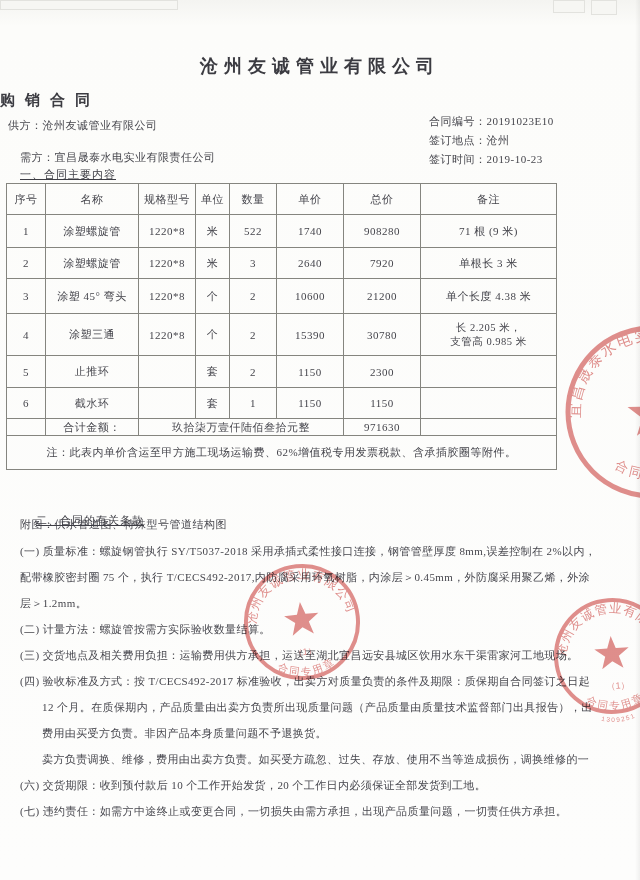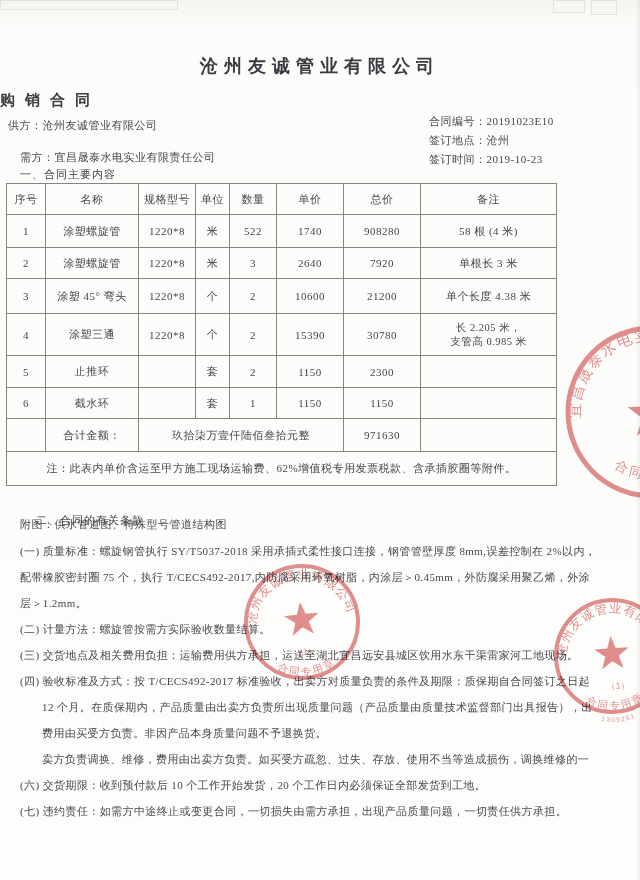--- a/index.html
+++ b/index.html
@@ -20,37 +20,37 @@
   .title{position:absolute;left:0;top:54px;width:100%;text-align:center;
     font-size:18px;font-weight:600;letter-spacing:6px;color:#3b3b41;}
   .subtitle{position:absolute;left:0;top:91px;width:100%;text-align:left;
     font-size:15px;font-weight:600;letter-spacing:10px;color:#3b3b41;}
 
   .meta{position:absolute;font-size:11px;letter-spacing:0.5px;color:#46464d;}
   .m-supplier{left:8px;top:118px;}
   .m-buyer{left:20px;top:150px;}
   .m-right{left:411px;top:112px;line-height:19px;margin-left:18px;}
 
-  .sec-heading{position:absolute;font-size:11px;letter-spacing:1px;color:#3d3d44;}
+  .sec-heading{position:absolute;font-size:11px;letter-spacing:1px;color:#3d3d44;text-decoration:underline;}
   .s1{left:20px;top:167px;}
   .s2{left:20px;top:513px;margin-left:16px;}
   .attachment{position:absolute;left:20px;top:517px;font-size:11px;letter-spacing:0.5px;color:#46464d;}
 
   table.goods{
     position:absolute;left:6px;top:183px;width:550px;
     border-collapse:collapse;table-layout:fixed;
     font-size:11px;color:#45454c;
   }
   table.goods td,table.goods th{
     border:1px solid #85857f;text-align:center;vertical-align:middle;
     font-weight:normal;padding:0 2px;overflow:hidden;letter-spacing:0.5px;
   }
   tr.h-head{height:31px;} tr.h-r1{height:33px;} tr.h-r2{height:31px;}
   tr.h-r3{height:35px;} tr.h-r4{height:42px;} tr.h-r5{height:32px;}
-  tr.h-r6{height:31px;} tr.h-total{height:33px;} tr.h-note{height:34px;}
+  tr.h-r6{height:31px;} tr.h-total{height:17px;} tr.h-note{height:34px;}
   .remark-2line{line-height:14px;font-size:10.5px;}
   .amount-cn{letter-spacing:2px;}
   td.note-cell{text-align:left;padding:3px 6px;font-size:11px;letter-spacing:0.3px;}
 
   .terms{position:absolute;left:20px;top:538px;width:600px;
     font-size:11px;line-height:26px;letter-spacing:0.4px;color:#46464d;}
   .terms .line{height:26px;white-space:nowrap;}
   .terms .indent{padding-left:22px;}
 
   .seal{position:absolute;mix-blend-mode:multiply;opacity:0.62;}
@@ -107,21 +107,21 @@
       <th>备注</th>
     </tr>
     <tr class="h-r1">
       <td>1</td>
       <td>涂塑螺旋管</td>
       <td>1220*8</td>
       <td>米</td>
       <td>522</td>
       <td>1740</td>
       <td>908280</td>
-      <td>58 根 (4 米)</td>
+      <td>71 根 (9 米)</td>
     </tr>
     <tr class="h-r2">
       <td>2</td>
       <td>涂塑螺旋管</td>
       <td>1220*8</td>
       <td>米</td>
       <td>3</td>
       <td>2640</td>
       <td>7920</td>
       <td>单根长 3 米</td>

